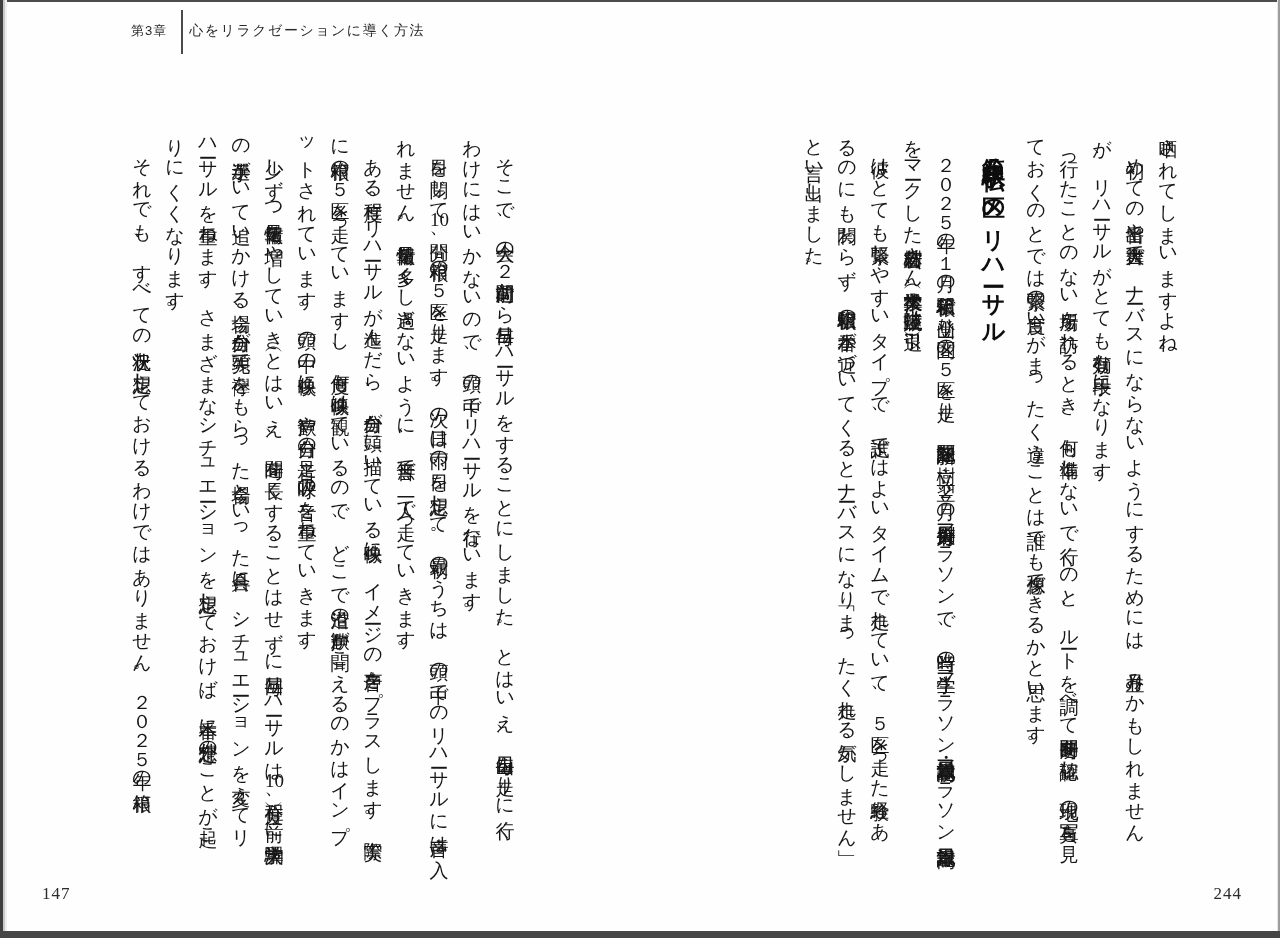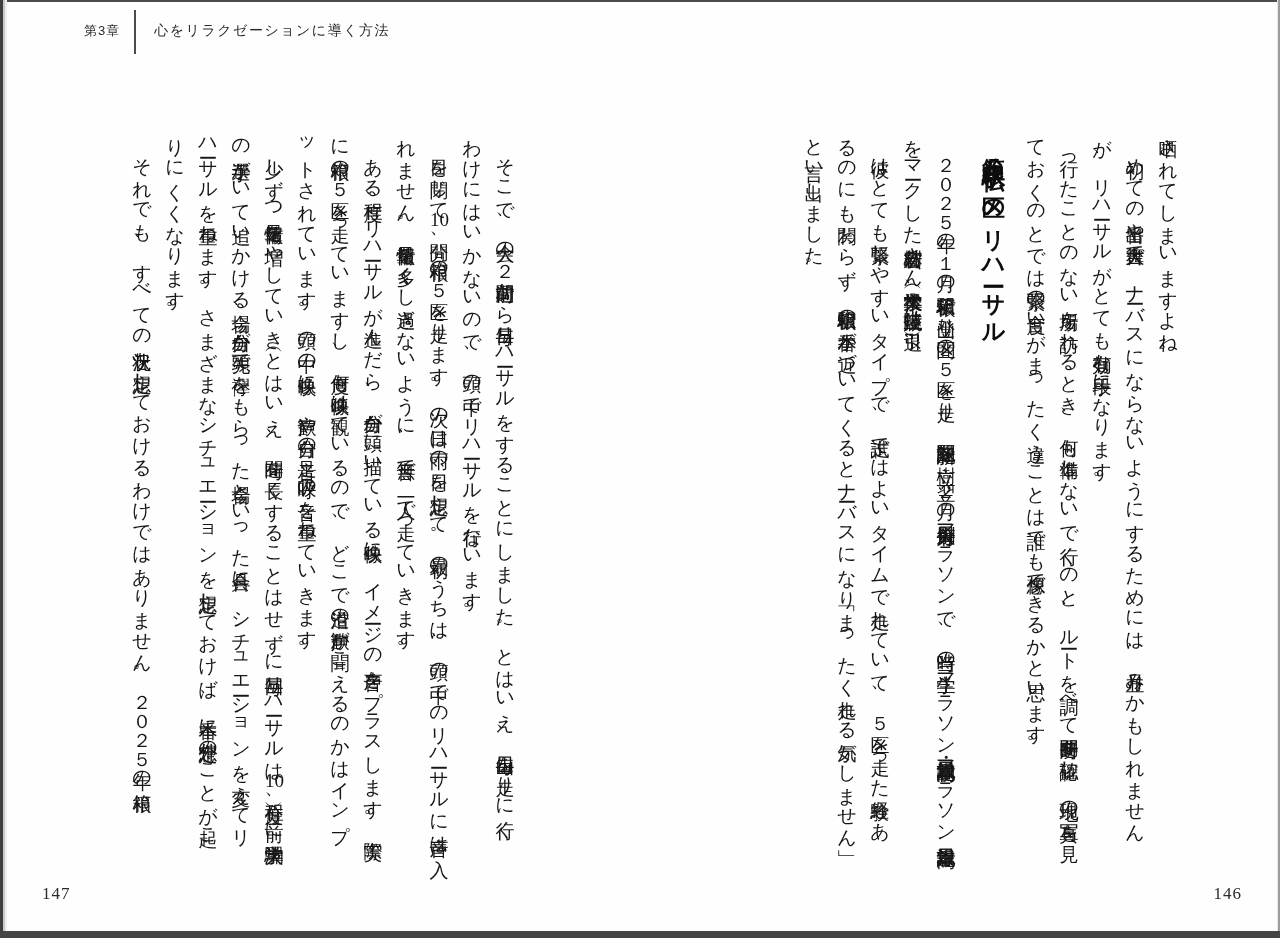--- a/index.html
+++ b/index.html
@@ -21,27 +21,28 @@
 
   
   .chapter-header{
     position:absolute;top:14px;left:84px;
     display:flex;align-items:center;
     height:34px;
   }
   .chapter-number{
     font-size:13px;letter-spacing:1px;color:#2a2a2a;
     padding-right:14px;
+    margin-left:47px;
   }
   .header-divider{
     width:2px;height:44px;background:#4a4a4a;margin-top:2px;
   }
   .chapter-title{
     font-size:14px;letter-spacing:1.5px;color:#2a2a2a;
-    padding-left:18px;
+    padding-left:6px;
   }
 
   
   .page-text{
     position:absolute;
     top:126px;
     height:722px;
     writing-mode:vertical-rl;
     text-orientation:mixed;
     font-family:"Liberation Serif","DejaVu Serif",serif;
@@ -109,13 +110,13 @@
   <div>
       <p>そこで、大会の２週間前から毎日リハーサルをすることにしました。とはいえ、毎日山を走りに行くわけにはいかないので、頭の中でリハーサルを行ないます。</p>
       <p>目を閉じて<span class="tcy">10</span>分間、箱根の５区を走ります。次の日は雨の日を想定して。最初のうちは、頭の中でのリハーサルに音声は入れません。情報量を多くし過ぎないように、無音で、一人で走っていきます。</p>
       <p>ある程度、リハーサルが進んだら、自分が頭に描いている映像に、イメージの音声をプラスします。実際に箱根の５区を走っていますし、何度も映像は観ているので、どこで沿道の歓声が聞こえるのかはインプットされています。頭の中の映像に、歓声や自分の足音、呼吸の音を重ねていきます。</p>
       <p>少しずつ情報量を増やしていき（とはいえ、時間を長くすることはせずに毎回リハーサルは<span class="tcy">10</span>分程度）、前に駒澤大学の選手がいて追いかける場合、自分が先頭で襷をもらった場合といった具合に、シチュエーションを変えてリハーサルを重ねます。さまざまなシチュエーションを想定しておけば、本番に想定外のことが起こりにくくなります。</p>
       <p>それでも、すべての状況を想定しておけるわけではありません。２０２５年の箱根</p>
     </div>
 </div>
 
 <div class="page-number page-number-left">147</div>
-<div class="page-number page-number-right">146</div>
+<div class="page-number page-number-right">244</div>
 
 </body></html>

